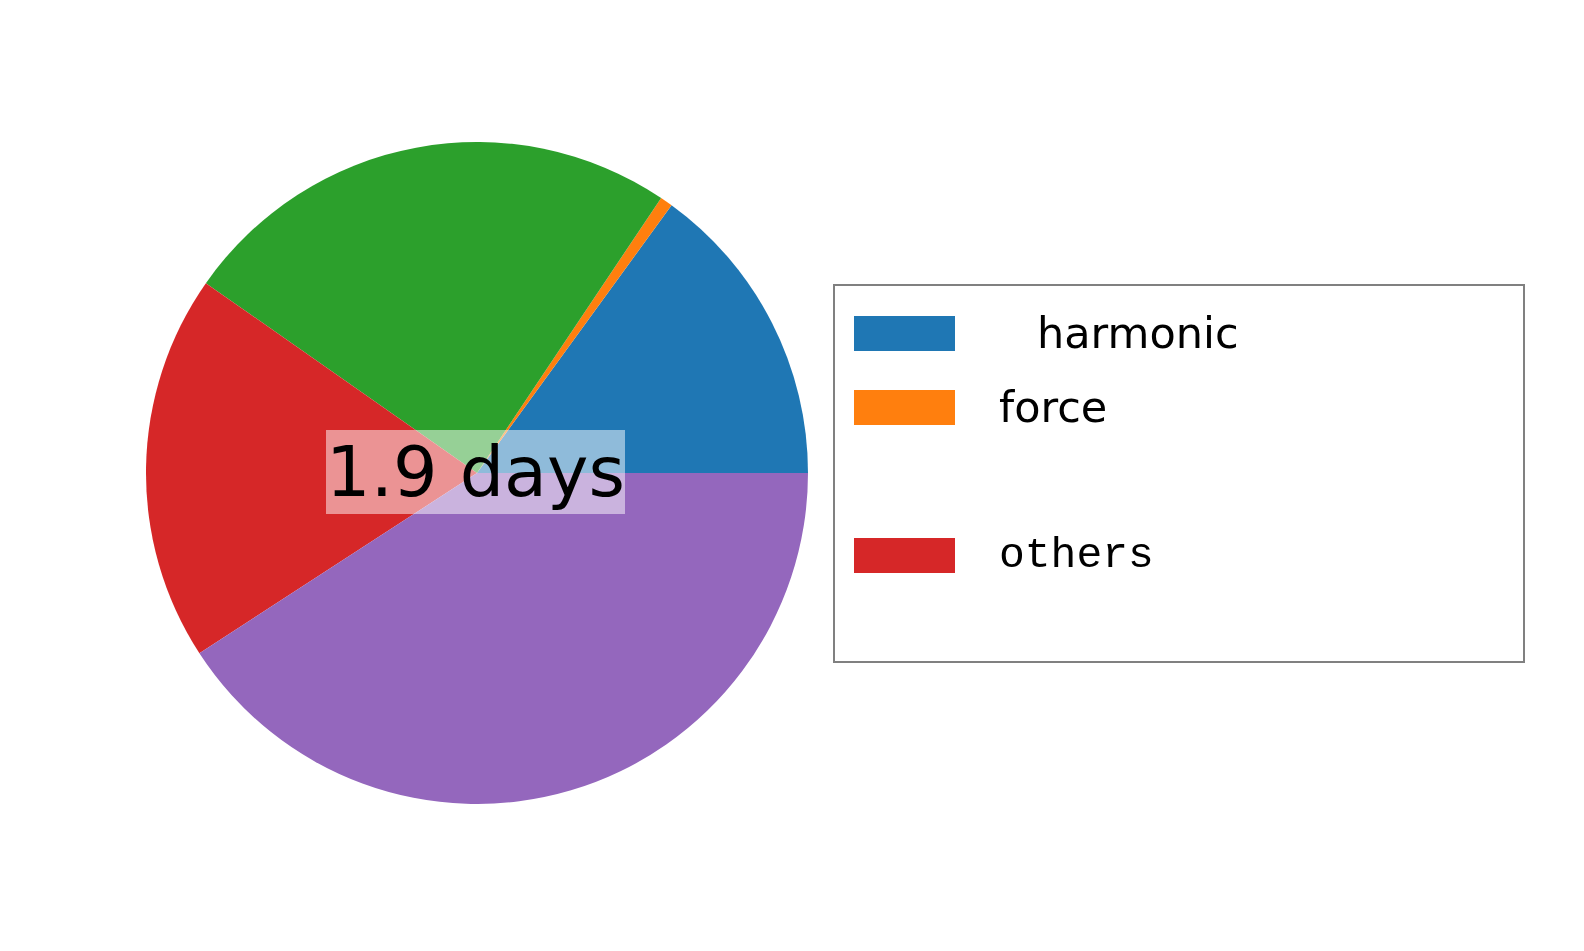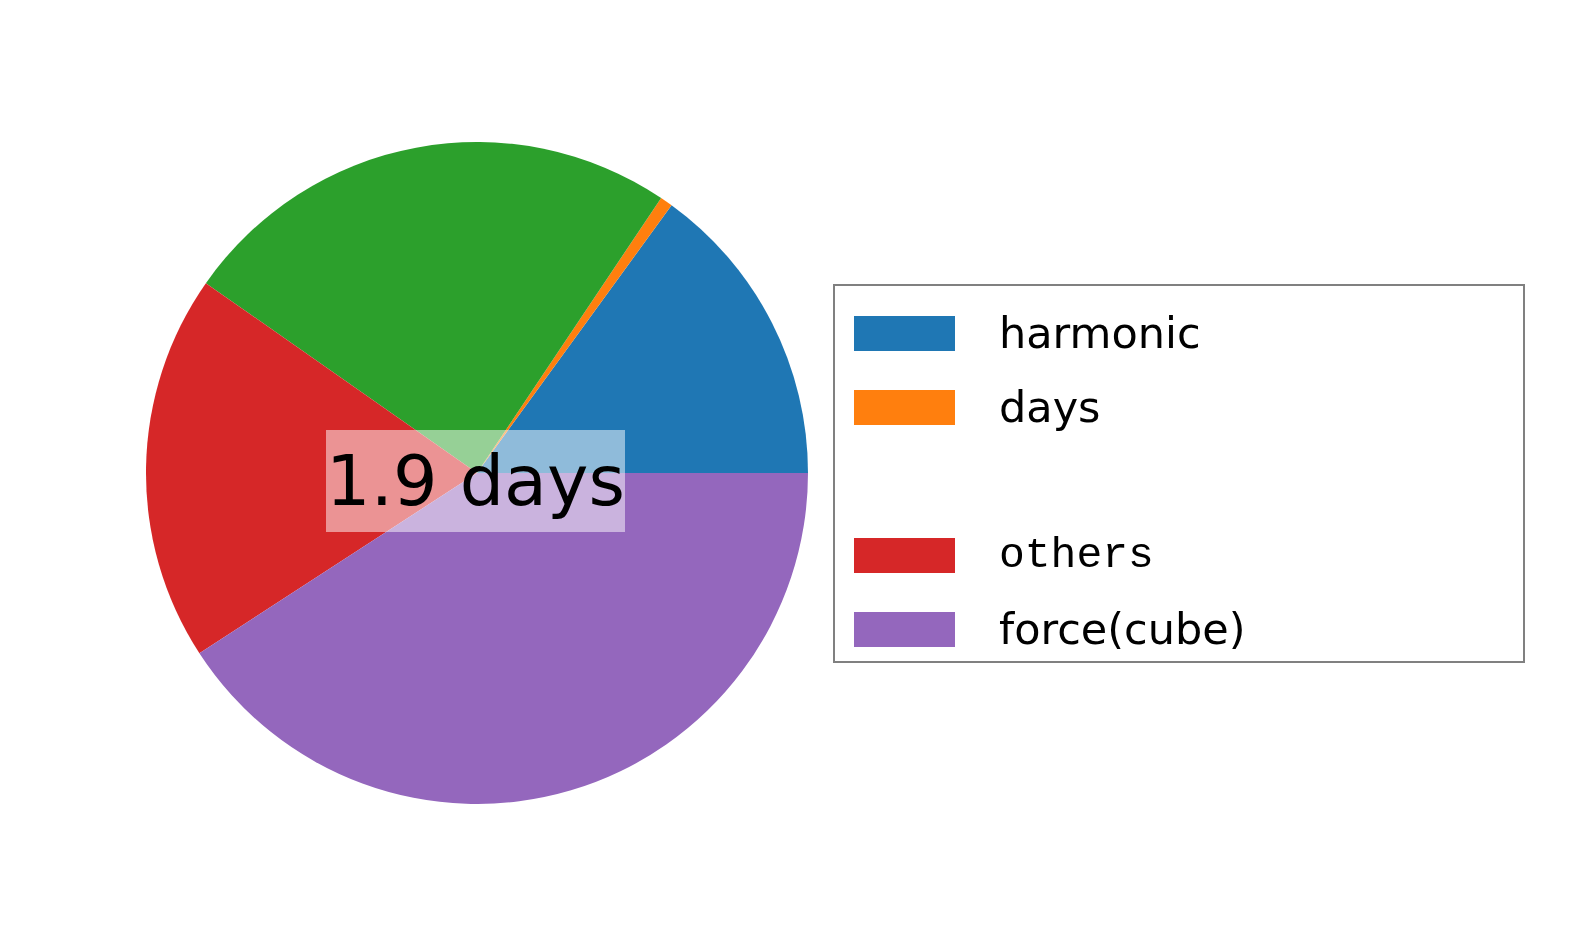--- a/index.html
+++ b/index.html
@@ -33,21 +33,21 @@
     width: 662px;
     height: 662px;
     display: block;
   }
   
   #center-label {
     position: absolute;
     left: 326px;
     top: 430px;
     width: 299px;
-    height: 102px;
+    height: 84px;
     background: rgba(255, 255, 255, 0.5);
     display: flex;
     align-items: center;
     justify-content: center;
     box-sizing: border-box;
   }
   #center-label-text {
     font-size: 70px;
     line-height: 1;
     color: #000000;
@@ -101,36 +101,32 @@
         </g>
     </svg>
   </div>
 
   <div id="center-label" style="background: rgba(255, 255, 255, 0.5);">
     <span id="center-label-text">1.9 days</span>
   </div>
 
   <div id="legend" style="border-color: rgb(128, 128, 128); background: rgb(255, 255, 255);">
 
-    <div class="legend-row" style="top:21px;">
+    <div class="legend-row" style="top:21px;gap:38px;">
       <span class="legend-swatch" style="background: rgb(31, 119, 180);"></span>
       <span class="legend-label">harmonic</span>
     </div>
 
     <div class="legend-row" style="top:95px;">
       <span class="legend-swatch" style="background: rgb(255, 127, 14);"></span>
-      <span class="legend-label">days</span>
+      <span class="legend-label">force</span>
     </div>
 
 
     <div class="legend-row" style="top:243px;font-family:Liberation Mono, monospace;">
       <span class="legend-swatch" style="background: rgb(214, 39, 40);"></span>
       <span class="legend-label">others</span>
     </div>
 
-    <div class="legend-row" style="top:317px;">
-      <span class="legend-swatch" style="background: rgb(148, 103, 189);"></span>
-      <span class="legend-label">force(cube)</span>
-    </div>
 
   </div>
 
 </div>
 
 </body></html>

